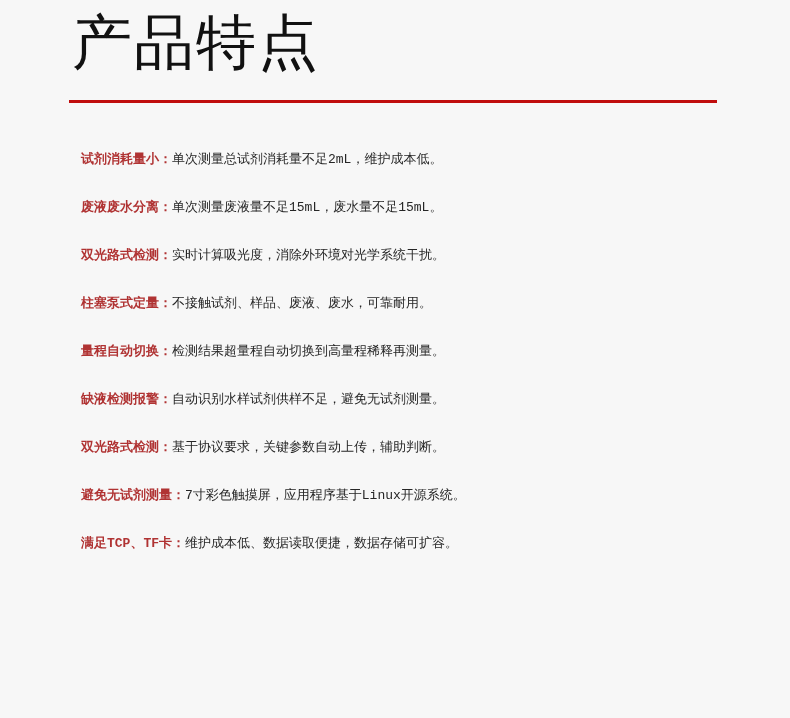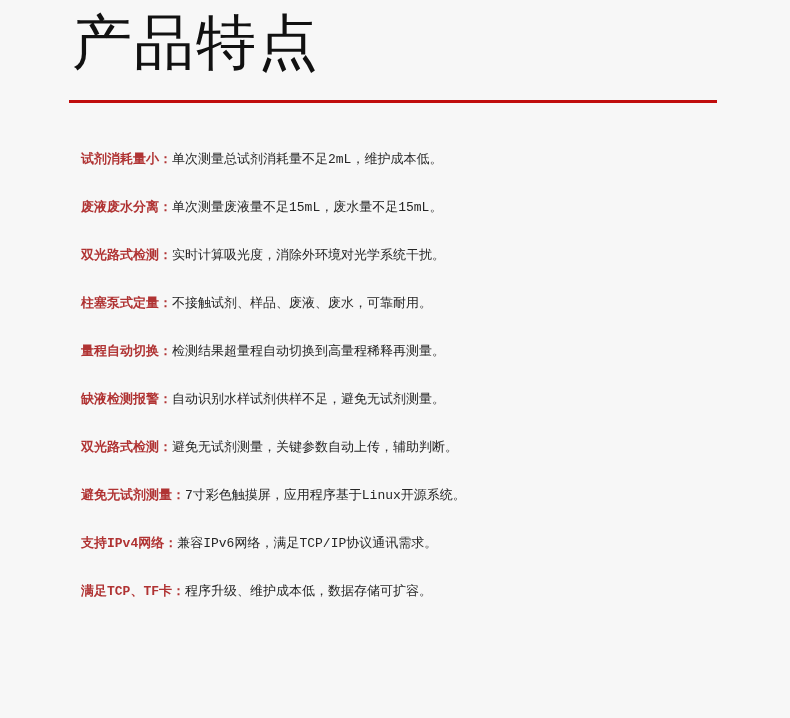--- a/index.html
+++ b/index.html
@@ -83,29 +83,26 @@
 
     <div class="feature-row">
       <span class="feature-label">量程自动切换：</span><span class="feature-text">检测结果超量程自动切换到高量程稀释再测量。</span>
     </div>
 
     <div class="feature-row">
       <span class="feature-label">缺液检测报警：</span><span class="feature-text">自动识别水样试剂供样不足，避免无试剂测量。</span>
     </div>
 
     <div class="feature-row">
-      <span class="feature-label">双光路式检测：</span><span class="feature-text">避免无试剂测量，关键参数自动上传，辅助判断。</span>
+      <span class="feature-label">双光路式检测：</span><span class="feature-text">基于协议要求，关键参数自动上传，辅助判断。</span>
     </div>
 
     <div class="feature-row">
       <span class="feature-label">避免无试剂测量：</span><span class="feature-text">7寸彩色触摸屏，应用程序基于Linux开源系统。</span>
     </div>
 
-    <div class="feature-row">
-      <span class="feature-label">支持IPv4网络：</span><span class="feature-text">兼容IPv6网络，满足TCP/IP协议通讯需求。</span>
-    </div>
 
     <div class="feature-row">
-      <span class="feature-label">满足TCP、TF卡：</span><span class="feature-text">程序升级、维护成本低，数据存储可扩容。</span>
+      <span class="feature-label">满足TCP、TF卡：</span><span class="feature-text">维护成本低、数据读取便捷，数据存储可扩容。</span>
     </div>
 
   </div>
 </div>
 
 </body></html>

